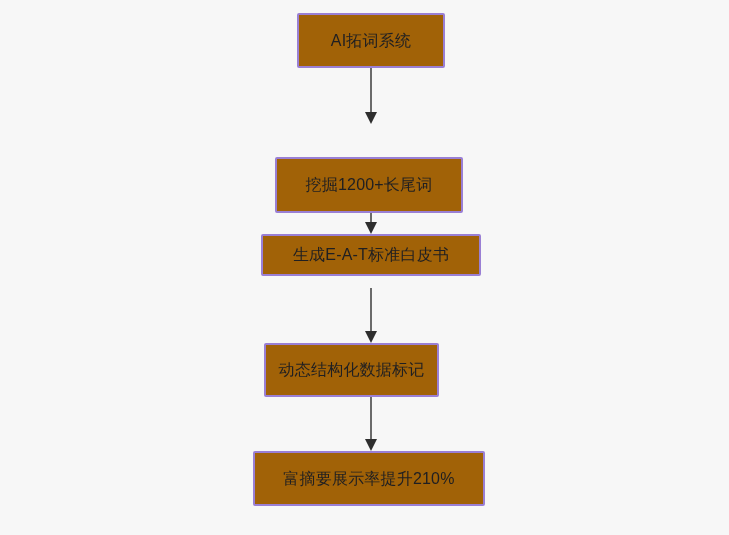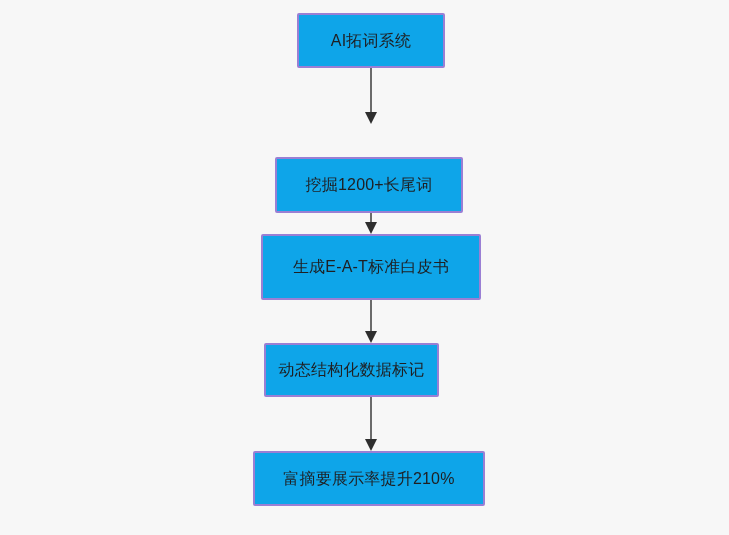--- a/index.html
+++ b/index.html
@@ -15,39 +15,39 @@
   }
   #flow-canvas {
     position: relative;
     width: 729px;
     height: 535px;
     background: #f7f7f7;
   }
   .flow-node {
     position: absolute;
     box-sizing: border-box;
-    background: #0ea5e9;
+    background: #a16207;
     border: 2px solid #9a7fd4;
     border-radius: 2px;
     display: flex;
     align-items: center;
     justify-content: center;
     z-index: 2;
   }
   .flow-node .node-label {
     font-size: 16px;
     line-height: 1.2;
     color: #1f1f22;
     letter-spacing: 0.2px;
     white-space: nowrap;
     text-align: center;
   }
   .node-1 { left: 297px; top: 13px;  width: 148px; height: 55px; }
   .node-2 { left: 275px; top: 124px; width: 188px; height: 56px; margin-top: 33px; }
-  .node-3 { left: 261px; top: 234px; width: 220px; height: 66px; }
+  .node-3 { left: 261px; top: 234px; width: 220px; height: 42px; }
   .node-4 { left: 264px; top: 343px; width: 175px; height: 54px; }
   .node-5 { left: 253px; top: 451px; width: 232px; height: 55px; }
 
   .flow-edge {
     position: absolute;
     left: 0;
     top: 0;
     width: 729px;
     height: 535px;
     z-index: 1;

